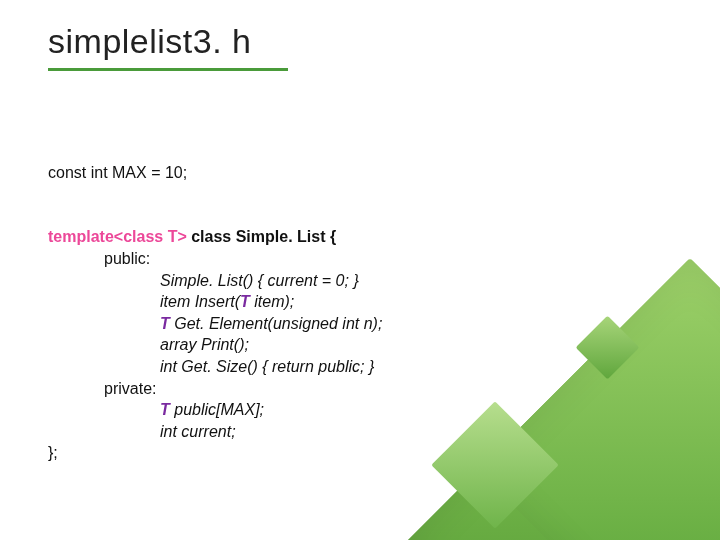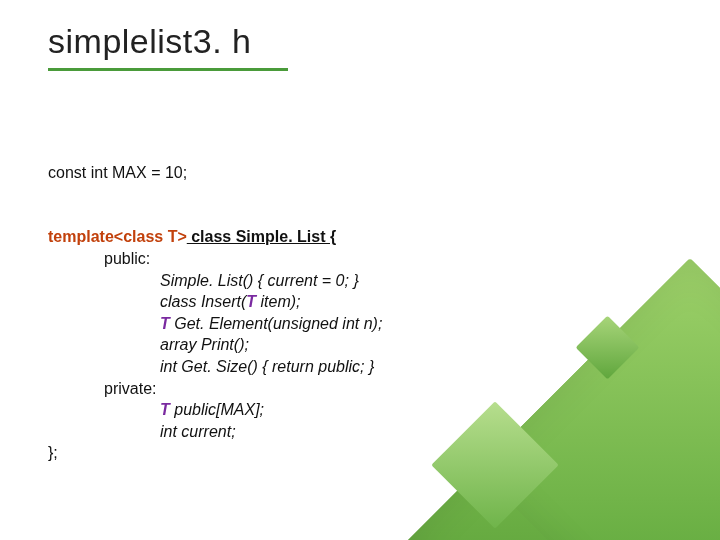--- a/index.html
+++ b/index.html
@@ -38,23 +38,23 @@
   .code {
     position: absolute;
     left: 48px;
     top: 140px;
     font-size: 16px;
     line-height: 1.35;
     color: #111;
     white-space: pre;
     font-family: "Segoe UI", "Helvetica Neue", Arial, sans-serif;
   }
-  .tmpl { color: #c2410c; font-weight: 700; }
+  .tmpl { color: #ec4899; font-weight: 700; }
   .tparam { color: #7a2aa0; font-weight: 700; }
-  .bold { font-weight: 600; text-decoration: underline; }
+  .bold { font-weight: 600; }
   .indent1 { padding-left: 56px; display:inline-block; }
   .indent2 { padding-left: 112px; display:inline-block;font-style:italic; }
 
   
   .shape {
     position: absolute;
     transform-origin: center;
   }
   .shape.big1 {
     right: -120px;
@@ -103,21 +103,21 @@
   <div class="title">simplelist3. h</div>
   <div class="title-underline"></div>
 
   <div class="code">
 <span>const int MAX = 10;</span>
 
 
 <span class="tmpl">template&lt;class T&gt;</span><span class="bold"> class Simple. List {</span>
 <span class="indent1">public:</span>
 <span class="indent2">Simple. List() { current = 0; }</span>
-<span class="indent2"><span>class Insert(</span><span class="tparam">T</span><span> item);</span></span>
+<span class="indent2"><span>item Insert(</span><span class="tparam">T</span><span> item);</span></span>
 <span class="indent2"><span class="tparam">T</span><span> Get. Element(unsigned int n);</span></span>
 <span class="indent2">array Print();</span>
 <span class="indent2">int Get. Size() { return public; }</span>
 <span class="indent1">private:</span>
 <span class="indent2"><span class="tparam">T</span><span> public[MAX];</span></span>
 <span class="indent2">int current;</span>
 <span>};</span>
   </div>
 
   <div class="shape big2"></div>

